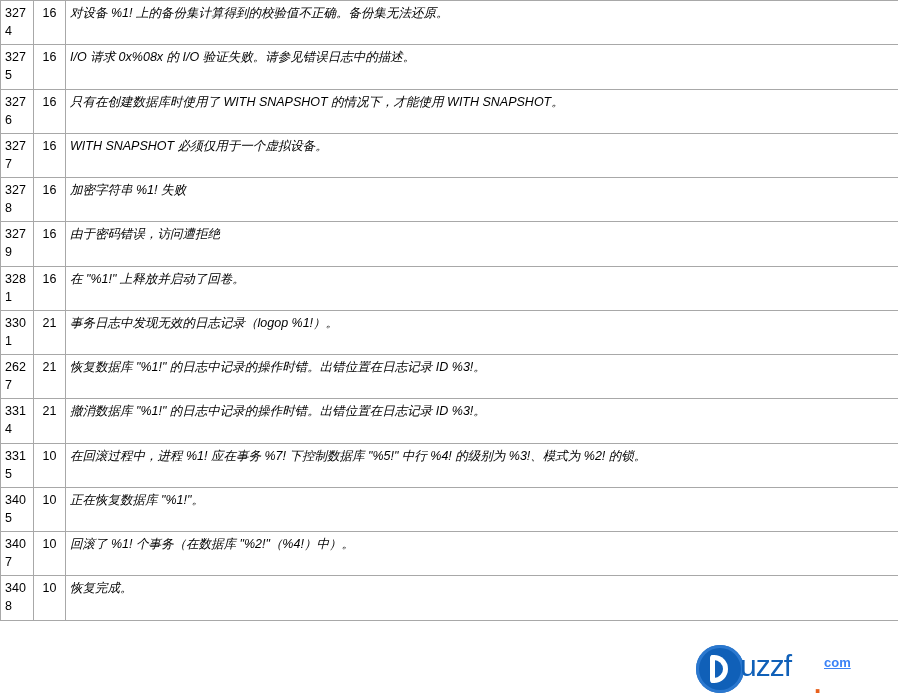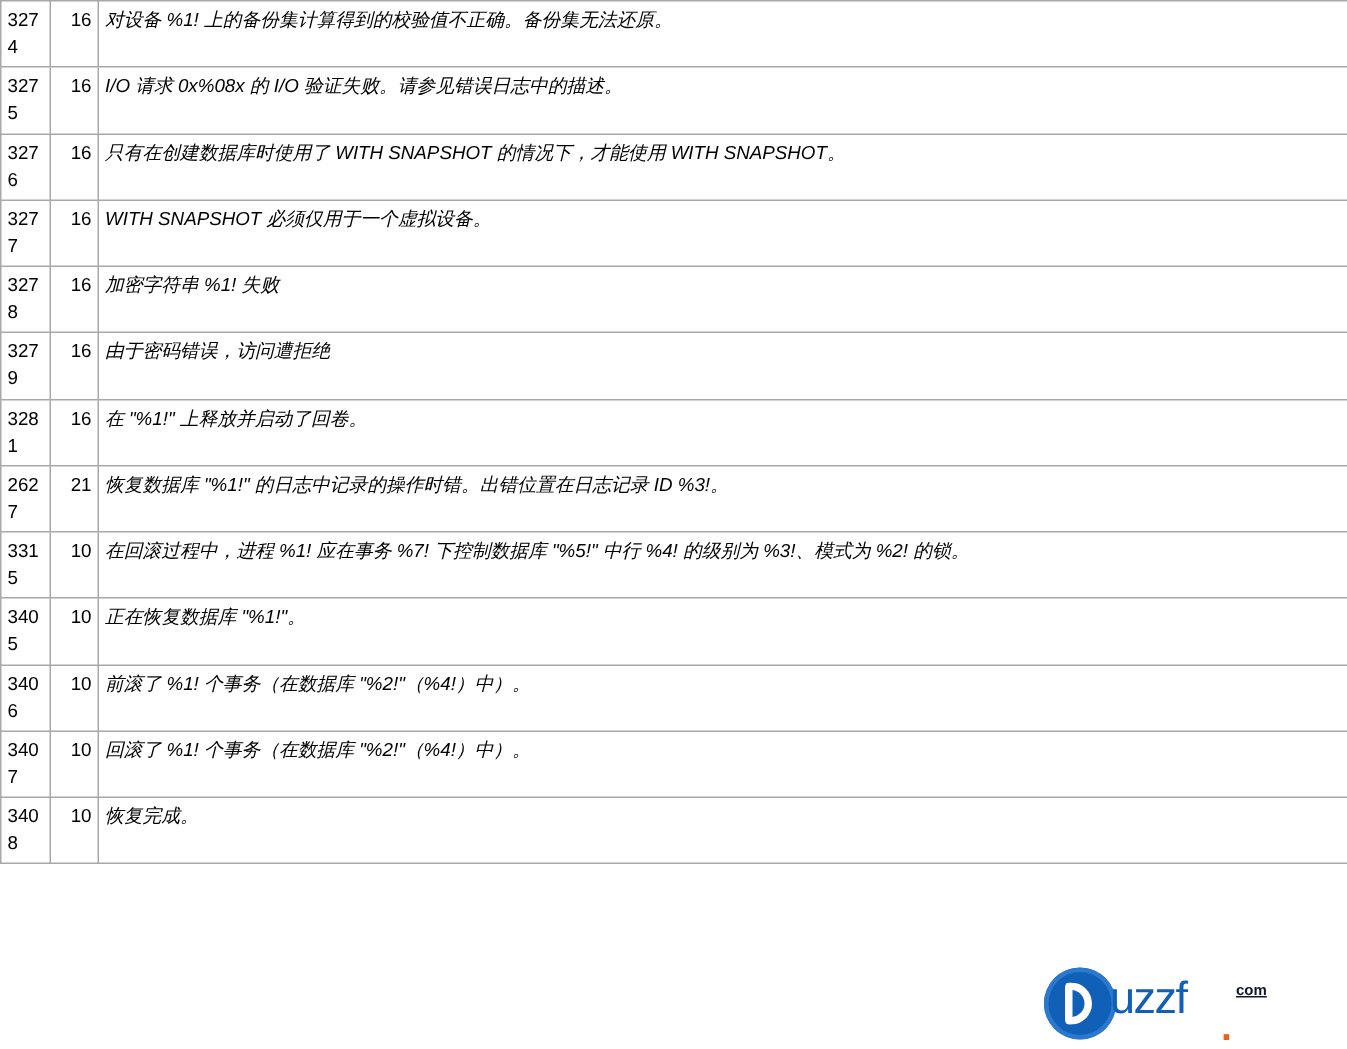--- a/index.html
+++ b/index.html
@@ -33,21 +33,21 @@
     white-space: normal;
     word-break: break-word;
   }
   td.cell-id {
     text-align: left;
     padding-left: 3px;
     padding-right: 2px;
     border-left: none;
   }
   td.cell-sev {
-    text-align: right;
+    text-align: center;
     padding-left: 3px;
     padding-right: 2px;
     margin-top: 38px;
   }
   td.cell-msg {
     padding-left: 7px;
     border-right: none;
     font-style: italic;
   }
   .watermark {
@@ -87,22 +87,22 @@
     font-size: 30px;
     font-weight: normal;
     color: #1060b8;
     letter-spacing: -1px;
     font-family: "Liberation Sans", sans-serif;
   }
   .wm-sub {
     position: absolute;
     left: 128px;
     top: 16px;
-    font-size: 10px;
-    color: #0f172a;
+    font-size: 13px;
+    color: #3b82f6;
     font-weight: bold;
     text-decoration: underline;
   }
   .wm-dot {
     position: absolute;
     left: 118px;
     top: 30px;
     font-size: 26px;
     color: #e8601c;
     font-weight: bold;
@@ -147,38 +147,43 @@
         <td class="cell-id">3279</td>
         <td class="cell-sev">16</td>
         <td class="cell-msg">由于密码错误，访问遭拒绝</td>
       </tr>
       <tr>
         <td class="cell-id">3281</td>
         <td class="cell-sev">16</td>
         <td class="cell-msg">在 "%1!" 上释放并启动了回卷。</td>
       </tr>
       <tr>
+        <td class="cell-id">3301</td>
+        <td class="cell-sev">21</td>
+        <td class="cell-msg">事务日志中发现无效的日志记录（logop %1!）。</td>
+      </tr>
+      <tr>
         <td class="cell-id">2627</td>
         <td class="cell-sev">21</td>
         <td class="cell-msg">恢复数据库 "%1!" 的日志中记录的操作时错。出错位置在日志记录 ID %3!。</td>
       </tr>
       <tr>
+        <td class="cell-id">3314</td>
+        <td class="cell-sev">21</td>
+        <td class="cell-msg">撤消数据库 "%1!" 的日志中记录的操作时错。出错位置在日志记录 ID %3!。</td>
+      </tr>
+      <tr>
         <td class="cell-id">3315</td>
         <td class="cell-sev">10</td>
         <td class="cell-msg">在回滚过程中，进程 %1! 应在事务 %7! 下控制数据库 "%5!" 中行 %4! 的级别为 %3!、模式为 %2! 的锁。</td>
       </tr>
       <tr>
         <td class="cell-id">3405</td>
         <td class="cell-sev">10</td>
         <td class="cell-msg">正在恢复数据库 "%1!"。</td>
-      </tr>
-      <tr>
-        <td class="cell-id">3406</td>
-        <td class="cell-sev">10</td>
-        <td class="cell-msg">前滚了 %1! 个事务（在数据库 "%2!"（%4!）中）。</td>
       </tr>
       <tr>
         <td class="cell-id">3407</td>
         <td class="cell-sev">10</td>
         <td class="cell-msg">回滚了 %1! 个事务（在数据库 "%2!"（%4!）中）。</td>
       </tr>
       <tr>
         <td class="cell-id">3408</td>
         <td class="cell-sev">10</td>
         <td class="cell-msg">恢复完成。</td>

